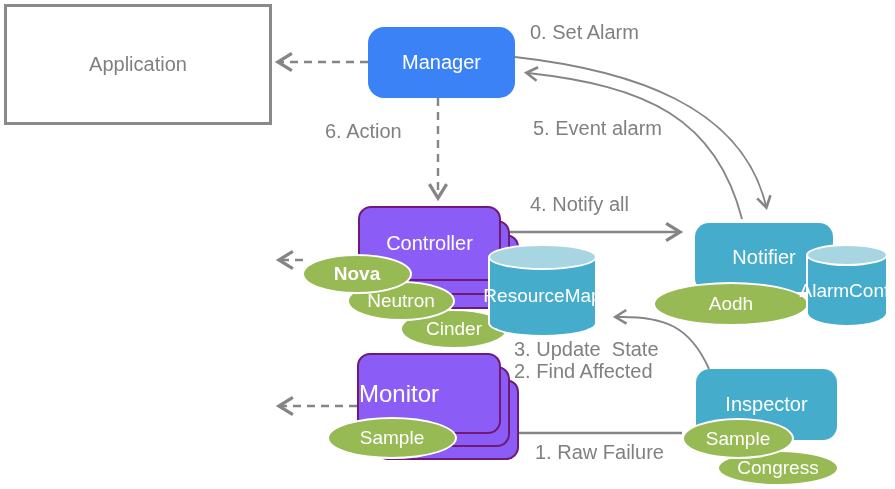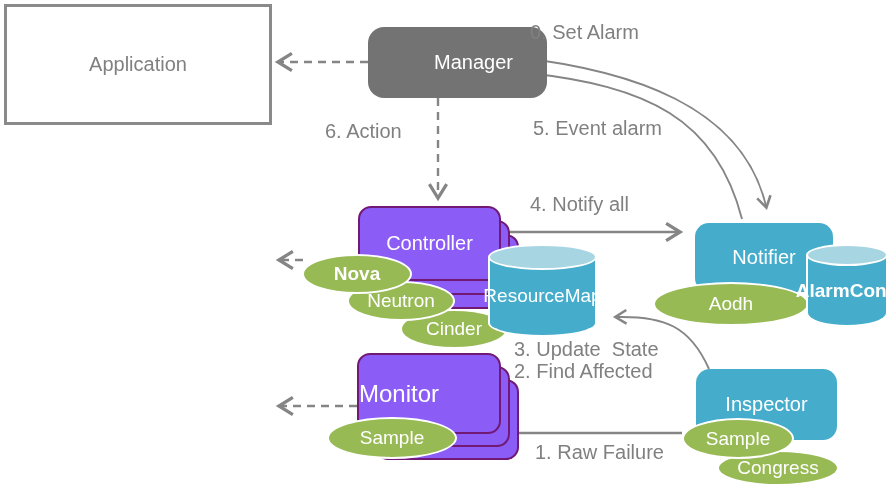--- a/index.html
+++ b/index.html
@@ -48,21 +48,21 @@
     <path d="M742,219 C716,118 646,86 528,73" fill="none" stroke="#858585" stroke-width="1.9" marker-end="url(#arr)"></path>
     <path d="M709,369 C690,326 664,316 617,317" fill="none" stroke="#858585" stroke-width="1.9" marker-end="url(#arr)"></path>
     <path d="M515,433 H682" fill="none" stroke="#858585" stroke-width="2.4"></path>
   </svg>
 
   <div class="box-plain" style="left:4px;top:4px;width:262px;height:115px;">
     <span>Application</span>
   </div>
 
 
-  <div class="rounded" style="left:368px;top:27px;width:147px;height:71px;background:#737373;padding-left:32px;">
+  <div class="rounded" style="left:368px;top:27px;width:147px;height:71px;background:#3b82f6;">
     <span>Manager</span>
   </div>
 
   <div class="stack-layer" style="left:376px;top:234px;width:139px;height:71px;"></div>
   <div class="stack-layer" style="left:367px;top:220px;width:139px;height:71px;"></div>
   <div class="stack-layer" style="left:358px;top:206px;width:139px;height:71px;display:flex;align-items:center;justify-content:center;color:#fff;font-size:20px;">
     <span>Controller</span>
   </div>
 
   <div class="stack-layer" style="left:375px;top:379px;width:140px;height:77px;"></div>
@@ -89,21 +89,21 @@
     <span>Nova</span>
   </div>
 
   <div class="ellipse" style="left:327px;top:417px;width:126px;height:38px;">
     <span>Sample</span>
   </div>
 
   <div class="rounded blue" style="left:695px;top:223px;width:138px;height:69px;border-radius:14px;">
     <span>Notifier</span>
   </div>
-  <div class="cyl" style="left:806px;top:244px;width:82px;height:83px;font-weight:bold;">
+  <div class="cyl" style="left:806px;top:244px;width:82px;height:83px;">
     <div class="cyl-top" style="height:22px;"></div>
     <div class="cyl-body" style="top:11px;line-height:25px;">
       <span>Alarm</span>
       <span>Conf.</span>
     </div>
   </div>
   <div class="ellipse" style="left:653px;top:282px;width:152px;height:40px;">
     <span>Aodh</span>
   </div>
 

